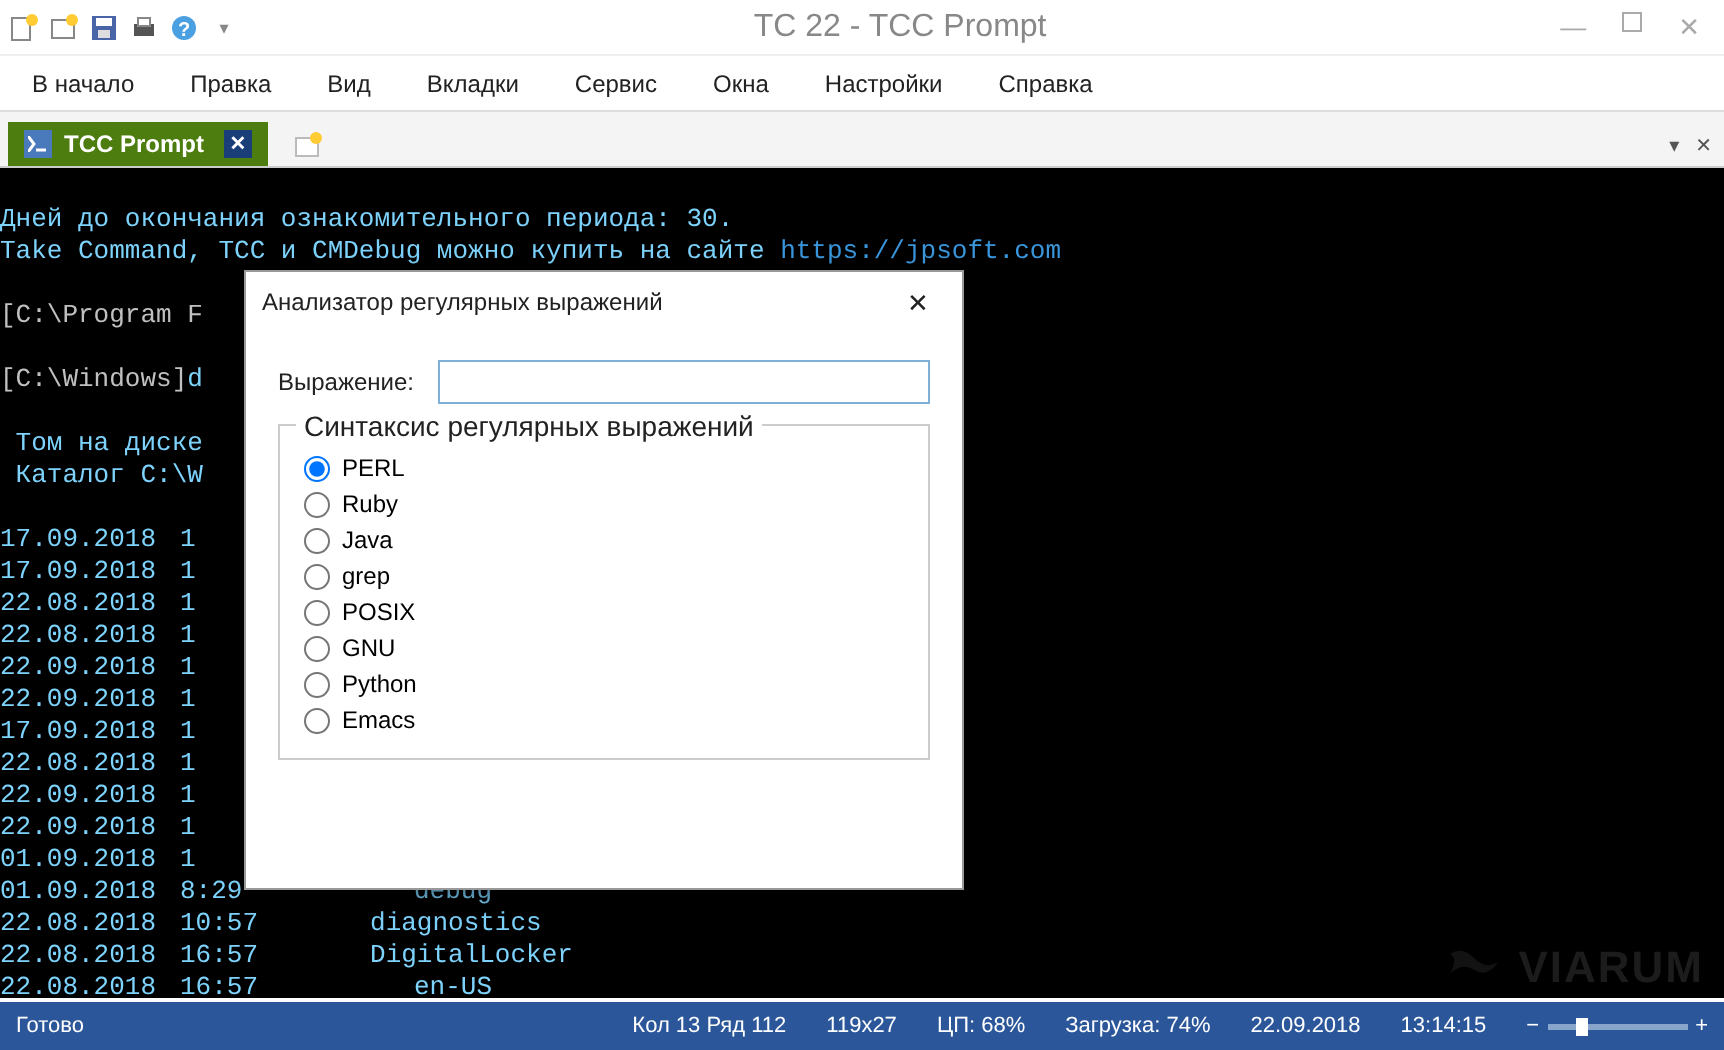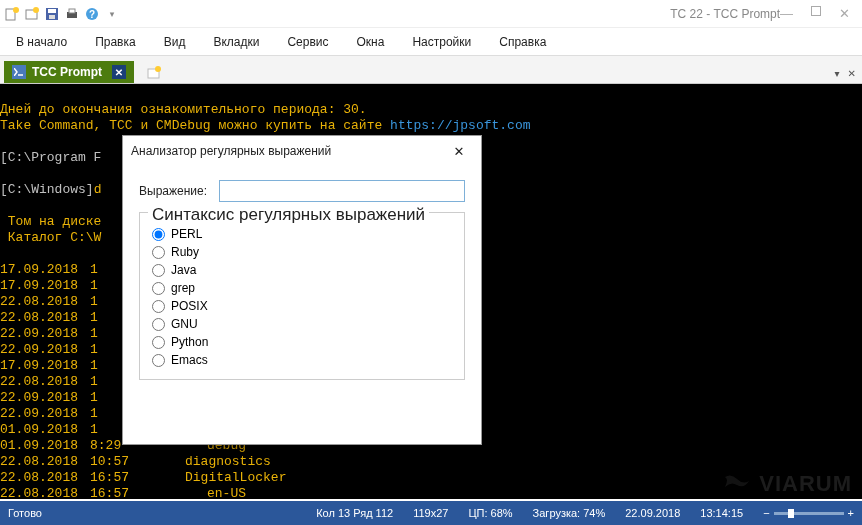--- a/index.html
+++ b/index.html
@@ -1,50 +1,50 @@
 <!DOCTYPE html>
 <html><head>
 <meta charset="utf-8">
 <style>
 * { box-sizing: border-box; margin: 0; padding: 0; }
 body { font-family: "Segoe UI", Tahoma, sans-serif; font-size: 12px; background: #fff; width: 862px; height: 525px; position: relative; overflow: hidden; }
 .titlebar { height: 28px; background: #fff; display: flex; align-items: center; padding: 0 4px; border-bottom: 1px solid #eee; }
 .titlebar .qat { display: flex; gap: 4px; align-items: center; }
 .titlebar .qat-icon { width: 16px; height: 16px; display:flex; align-items:center; justify-content:center; }
-.titlebar .title { flex:1; text-align:right; color:#888; font-size:12px; }
+.titlebar .title { flex:1; text-align:center; color:#888; font-size:16px; }
 .titlebar .winbtns { display:flex; gap:18px; color:#aaa; font-size:13px; padding-right:8px;}
 .menubar { height: 28px; background:#fff; display:flex; align-items:center; padding:0 16px; gap:28px; border-bottom:1px solid #ddd;}
 .menubar .menuitem { color:#222; cursor:default; }
 .tabstrip { height:28px; background:#f4f4f4; display:flex; align-items:flex-end; padding:0 4px; border-bottom:1px solid #ccc; gap:4px; position:relative;}
 .tab { background:#4d7c0f; color:#fff; padding:4px 8px; display:flex; align-items:center; gap:6px; font-size:12px; font-weight:bold;}
 .tab .tab-x { background:#1a3f78; color:#fff; width:14px; height:14px; display:flex; align-items:center; justify-content:center; font-size:10px; margin-left:4px;}
 .tabstrip .newtab { width:16px; height:16px; margin-left:8px; display:flex; align-items:center; justify-content:center; padding-bottom:4px;}
 .tabstrip .rightctrl { position:absolute; right:6px; bottom:4px; color:#555; font-size:10px; display:flex; gap:8px;}
 .terminal { background:#000; color:#ccc; font-family:"Consolas","Courier New",monospace; font-size:13px; line-height:16px; padding:2px 0 0 0; height:415px; white-space:pre; overflow:hidden;}
-.terminal .t-gray { color:#eab308; }
+.terminal .t-gray { color:#7dd3fc; }
 .terminal .t-cyan { color:#3a96dd; }
 .terminal .t-lbl { color:#c0c0c0; }
 .file-row { display:flex; }
 .fcol1 { width:90px; }
 .fcol2 { width:56px; }
 .fcol3 { width:100px; text-align:right; }
 .fcol4 { }
 .statusbar { position:absolute; bottom:0; left:0; right:0; height:24px; background:#2b579a; color:#fff; display:flex; align-items:center; padding:12px 8px; font-size:11px;}
 .statusbar .spacer { flex:1; }
 .statusbar .cell { margin-right:20px; }
 .dialog { position:absolute; left:122px; top:135px; width:360px; height:310px; background:#fff; border:1px solid #999; box-shadow:4px 4px 12px rgba(0,0,0,0.5);}
 .dialog .dlg-title { height:30px; display:flex; align-items:center; justify-content:space-between; padding:0 8px; font-size:12px; color:#222;}
 .dialog .dlg-close { width:28px; height:22px; display:flex; align-items:center; justify-content:center; font-size:13px;}
 .dialog .dlg-body { padding:6px 16px;}
 .dlg-row { display:flex; align-items:center; margin:8px 0;}
 .dlg-row label { width:80px; color:#222;}
 .dlg-row input { flex:1; height:22px; border:1px solid #7eb0d8; padding:0 4px; outline:none;}
 .dlg-row.test input { border:1px solid #aaa;}
 .groupbox { border:1px solid #ccc; padding:10px 12px 8px 12px; margin-top:10px; position:relative;}
-.groupbox .gb-title { position:absolute; top:-8px; left:8px; background:#fff; padding:0 4px; color:#222; font-size:17px;}
+.groupbox .gb-title { position:absolute; top:-8px; left:8px; background:#fff; padding:0 4px; color:#222; font-size:14px;}
 .gb-opt { display:flex; align-items:center; gap:6px; margin:4px 0;}
 .gb-opt input[type=radio] { width:13px; height:13px;}
 .watermark { position:absolute; right:10px; bottom:28px; color:#333; opacity:0.55; font-size:22px; font-weight:600; letter-spacing:1px; display:flex; align-items:center; gap:4px;}
 .watermark svg { opacity:0.6; }
 .zoom-slider { display:inline-flex; align-items:center; gap:4px; }
 .zoom-slider .track { width:70px; height:3px; background:#88a6cc; position:relative;}
 .zoom-slider .thumb { position:absolute; left:14px; top:-3px; width:6px; height:9px; background:#fff;}
 .tab-icon-box { width:14px; height:14px; background:#4a7abc; display:flex; align-items:center; justify-content:center;}
 </style>
 </head>

